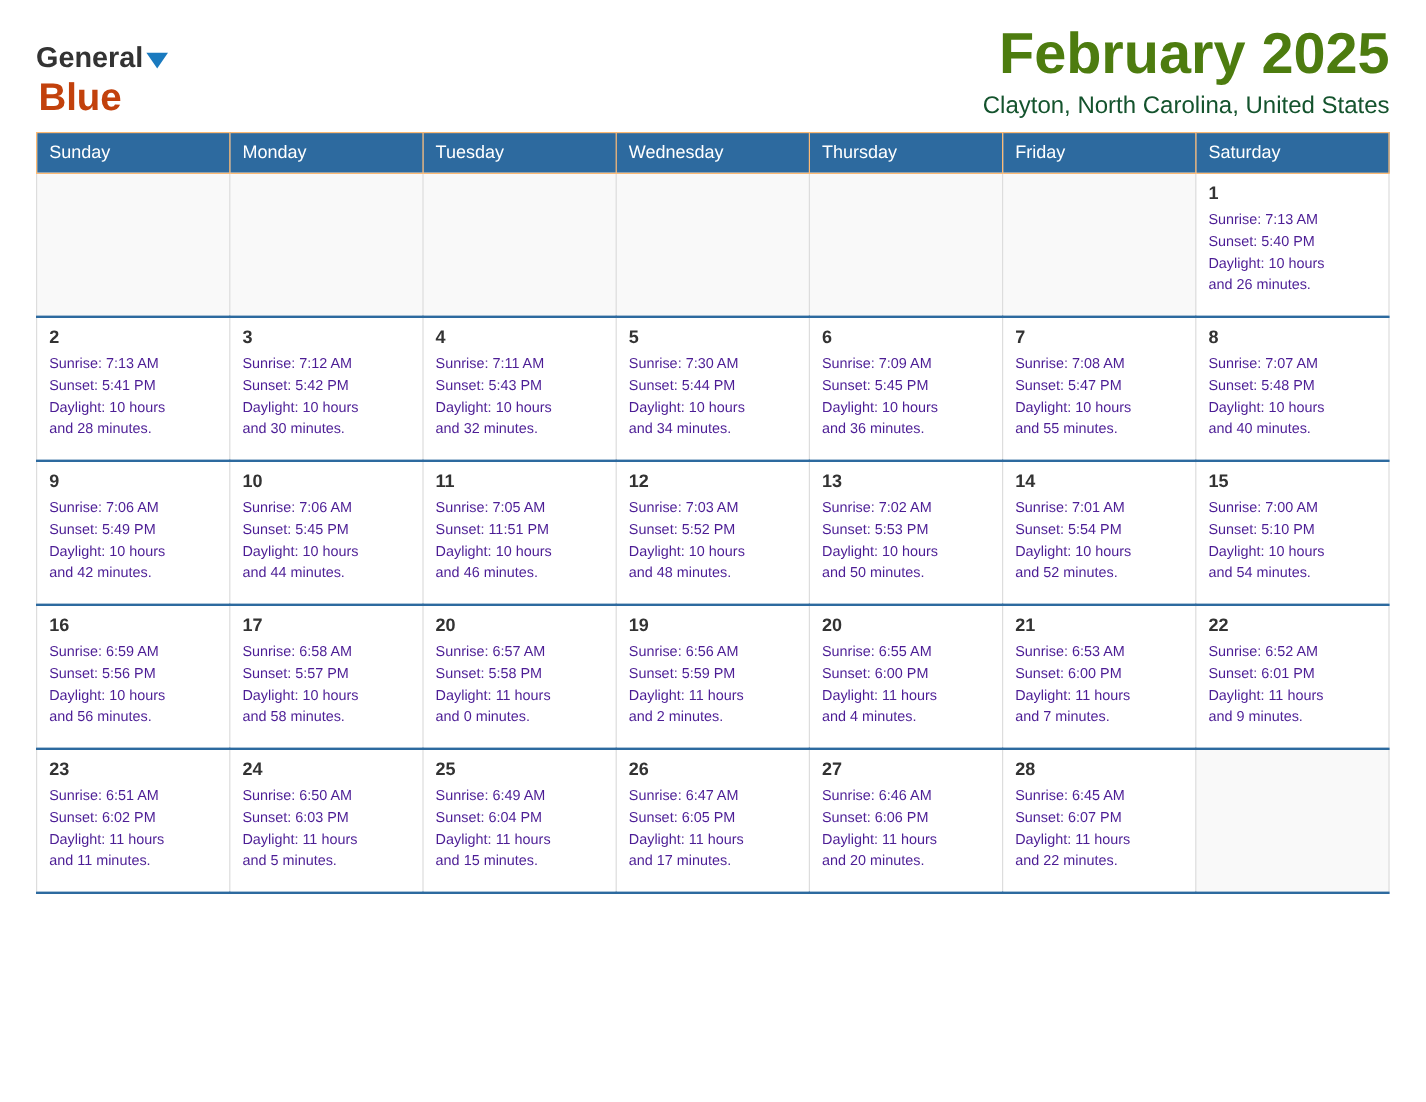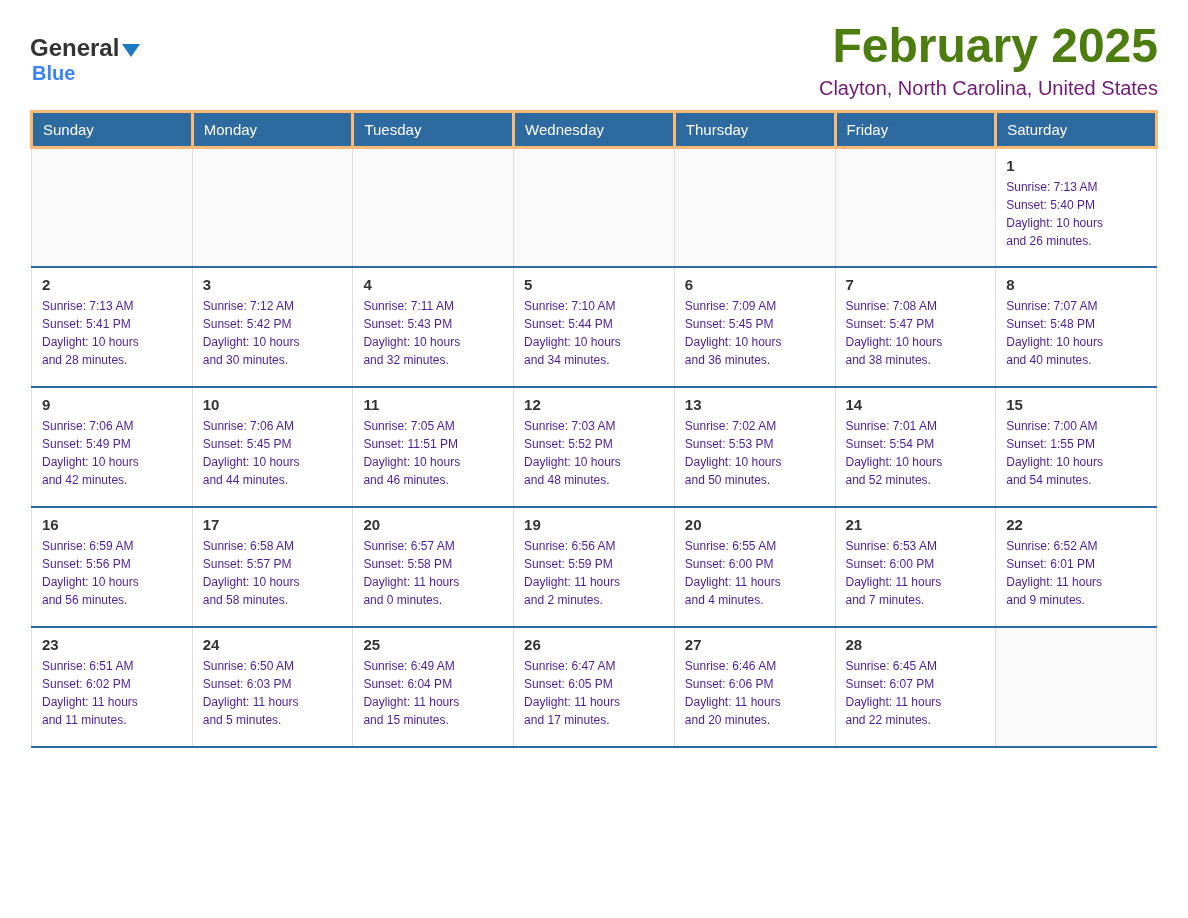--- a/index.html
+++ b/index.html
@@ -6,21 +6,21 @@
     body {
       font-family: Arial, sans-serif;
       background: #fff;
       padding: 20px 30px;
       width: 1188px;
       min-height: 918px;
     }
     .header {
       display: flex;
       justify-content: space-between;
-      align-items: center;
+      align-items: flex-end;
       margin-bottom: 10px;
     }
     .logo {
       display: flex;
       flex-direction: column;
       align-items: flex-start;
     }
     .logo-line {
       display: flex;
       align-items: center;
@@ -29,38 +29,38 @@
       text-align: right;
     }
     .month-title {
       font-size: 48px;
       font-weight: bold;
       color: #4d7c0f;
       line-height: 1.1;
     }
     .location-title {
       font-size: 20px;
-      color: #701a75;
+      color: #14532d;
       margin-top: 4px;
     }
     .calendar {
       width: 100%;
       border-collapse: collapse;
       margin-top: 10px;
     }
     .calendar thead tr {
       background-color: #2d6a9f;
     }
     .calendar thead th {
       color: #fff;
       font-size: 15px;
       font-weight: normal;
       padding: 8px 10px;
       text-align: left;
-      border: 3px solid #fdba74;
+      border: 1px solid #fdba74;
     }
     .calendar tbody tr {
       border-bottom: 2px solid #2d6a9f;
     }
     .calendar tbody td {
       vertical-align: top;
       padding: 8px 10px;
       font-size: 12.5px;
       color: #333;
       width: 14.28%;
@@ -86,21 +86,21 @@
 </head>
 <body>
 
 <div class="header">
   <div class="logo">
     <div class="logo-line">
       <span style="font-size:24px;font-weight:bold;color:#333;">General</span>
       <span style="display:inline-block;width:0;height:0;border-left:9px solid transparent;border-right:9px solid transparent;border-top:13px solid #1a7abf;margin-left:3px;margin-top:4px;vertical-align:top;"></span>
     </div>
     <div>
-      <span style="font-size:20px;font-weight:bold;color:#3b82f6;margin-left:2px;">Blue</span>
+      <span style="font-size:32px;font-weight:bold;color:#c2410c;margin-left:2px;">Blue</span>
     </div>
   </div>
   <div class="title-block">
     <div class="month-title">February 2025</div>
     <div class="location-title">Clayton, North Carolina, United States</div>
   </div>
 </div>
 
 <table class="calendar">
   <thead>
@@ -135,29 +135,29 @@
         <td>
           <span class="day-num">3</span>
           <div class="day-info"><span>Sunrise: 7:12 AM</span><br><span>Sunset: 5:42 PM</span><br><span>Daylight: 10 hours</span><br><span>and 30 minutes.</span></div>
         </td>
         <td>
           <span class="day-num">4</span>
           <div class="day-info"><span>Sunrise: 7:11 AM</span><br><span>Sunset: 5:43 PM</span><br><span>Daylight: 10 hours</span><br><span>and 32 minutes.</span></div>
         </td>
         <td>
           <span class="day-num">5</span>
-          <div class="day-info"><span>Sunrise: 7:10 AM</span><br><span>Sunset: 5:44 PM</span><br><span>Daylight: 10 hours</span><br><span>and 34 minutes.</span></div>
+          <div class="day-info"><span>Sunrise: 7:30 AM</span><br><span>Sunset: 5:44 PM</span><br><span>Daylight: 10 hours</span><br><span>and 34 minutes.</span></div>
         </td>
         <td>
           <span class="day-num">6</span>
           <div class="day-info"><span>Sunrise: 7:09 AM</span><br><span>Sunset: 5:45 PM</span><br><span>Daylight: 10 hours</span><br><span>and 36 minutes.</span></div>
         </td>
         <td>
           <span class="day-num">7</span>
-          <div class="day-info"><span>Sunrise: 7:08 AM</span><br><span>Sunset: 5:47 PM</span><br><span>Daylight: 10 hours</span><br><span>and 38 minutes.</span></div>
+          <div class="day-info"><span>Sunrise: 7:08 AM</span><br><span>Sunset: 5:47 PM</span><br><span>Daylight: 10 hours</span><br><span>and 55 minutes.</span></div>
         </td>
         <td>
           <span class="day-num">8</span>
           <div class="day-info"><span>Sunrise: 7:07 AM</span><br><span>Sunset: 5:48 PM</span><br><span>Daylight: 10 hours</span><br><span>and 40 minutes.</span></div>
         </td>
       </tr>
       <tr>
         <td>
           <span class="day-num">9</span>
           <div class="day-info"><span>Sunrise: 7:06 AM</span><br><span>Sunset: 5:49 PM</span><br><span>Daylight: 10 hours</span><br><span>and 42 minutes.</span></div>
@@ -177,21 +177,21 @@
         <td>
           <span class="day-num">13</span>
           <div class="day-info"><span>Sunrise: 7:02 AM</span><br><span>Sunset: 5:53 PM</span><br><span>Daylight: 10 hours</span><br><span>and 50 minutes.</span></div>
         </td>
         <td>
           <span class="day-num">14</span>
           <div class="day-info"><span>Sunrise: 7:01 AM</span><br><span>Sunset: 5:54 PM</span><br><span>Daylight: 10 hours</span><br><span>and 52 minutes.</span></div>
         </td>
         <td>
           <span class="day-num">15</span>
-          <div class="day-info"><span>Sunrise: 7:00 AM</span><br><span>Sunset: 1:55 PM</span><br><span>Daylight: 10 hours</span><br><span>and 54 minutes.</span></div>
+          <div class="day-info"><span>Sunrise: 7:00 AM</span><br><span>Sunset: 5:10 PM</span><br><span>Daylight: 10 hours</span><br><span>and 54 minutes.</span></div>
         </td>
       </tr>
       <tr>
         <td>
           <span class="day-num">16</span>
           <div class="day-info"><span>Sunrise: 6:59 AM</span><br><span>Sunset: 5:56 PM</span><br><span>Daylight: 10 hours</span><br><span>and 56 minutes.</span></div>
         </td>
         <td>
           <span class="day-num">17</span>
           <div class="day-info"><span>Sunrise: 6:58 AM</span><br><span>Sunset: 5:57 PM</span><br><span>Daylight: 10 hours</span><br><span>and 58 minutes.</span></div>

